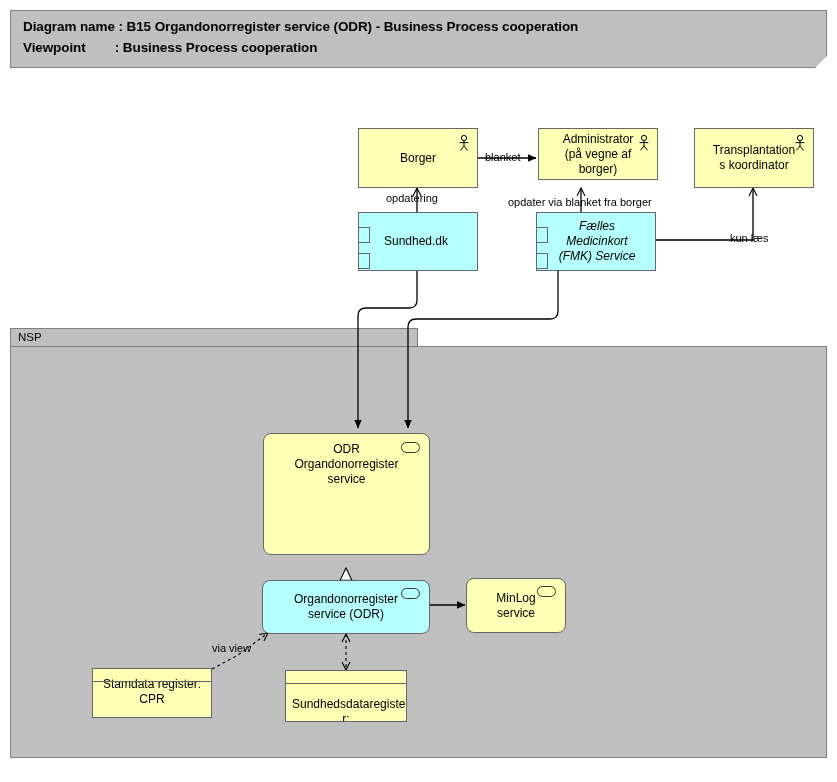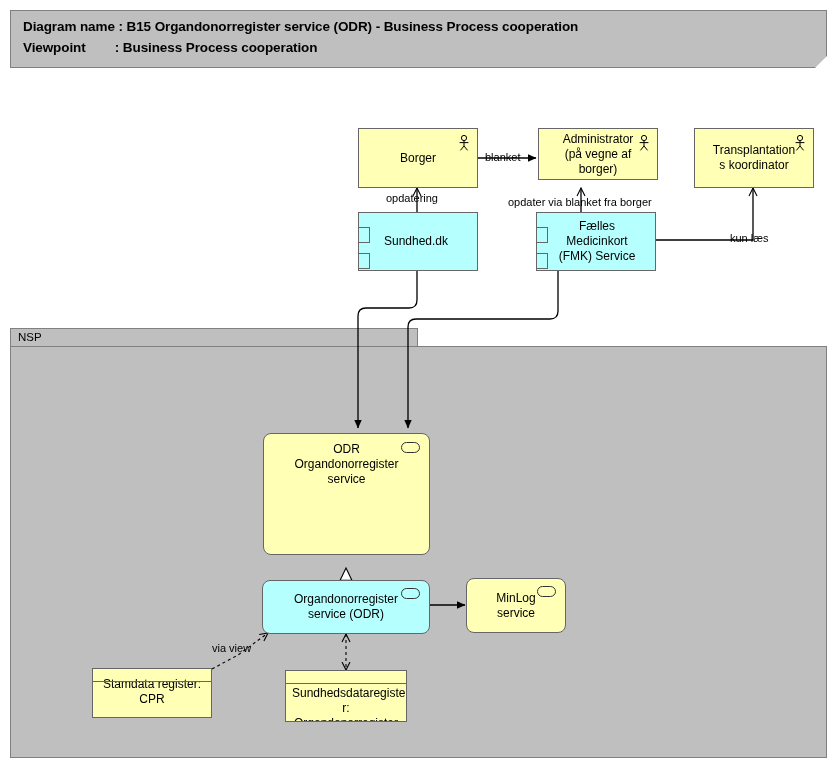--- a/index.html
+++ b/index.html
@@ -268,21 +268,21 @@
     </svg>
   </div>
 
   <div class="node fill-cyan" style="left:358px; top:212px; width:120px; height:59px;">
     <div class="lbl" style="padding-left:2px;">Sundhed.dk</div>
     <div class="comp-tab t1"></div>
     <div class="comp-tab t2"></div>
   </div>
 
   <div class="node fill-cyan" style="left:536px; top:212px; width:120px; height:59px;">
-    <div class="lbl" style="padding-left:8px;">
+    <div class="lbl" style="padding-left:8px;font-style:italic;">
       <span>Fælles</span><br>
       <span>Medicinkort</span><br>
       <span>(FMK) Service</span>
     </div>
     <div class="comp-tab t1"></div>
     <div class="comp-tab t2"></div>
   </div>
 
   <div class="node fill-yellow rounded" style="left:263px; top:433px; width:167px; height:122px; align-items:flex-start;">
     <div class="lbl" style="padding-top:8px;">
@@ -312,20 +312,20 @@
   <div class="node fill-yellow dataobj" style="left:92px; top:668px; width:120px; height:50px;">
     <div class="hdr"></div>
     <div class="lbl">
       <span>Stamdata register:</span><br>
       <span>CPR</span>
     </div>
   </div>
 
   <div class="node fill-yellow dataobj" style="left:285px; top:670px; width:122px; height:52px;">
     <div class="hdr"></div>
-    <div class="lbl" style="padding-top:15px;">
+    <div class="lbl" style="padding-top:26px;">
       <span>Sundhedsdataregiste</span><br>
       <span>r:</span><br>
       <span>Organdonorregister</span>
     </div>
   </div>
 
 </div>
 
 </body></html>

